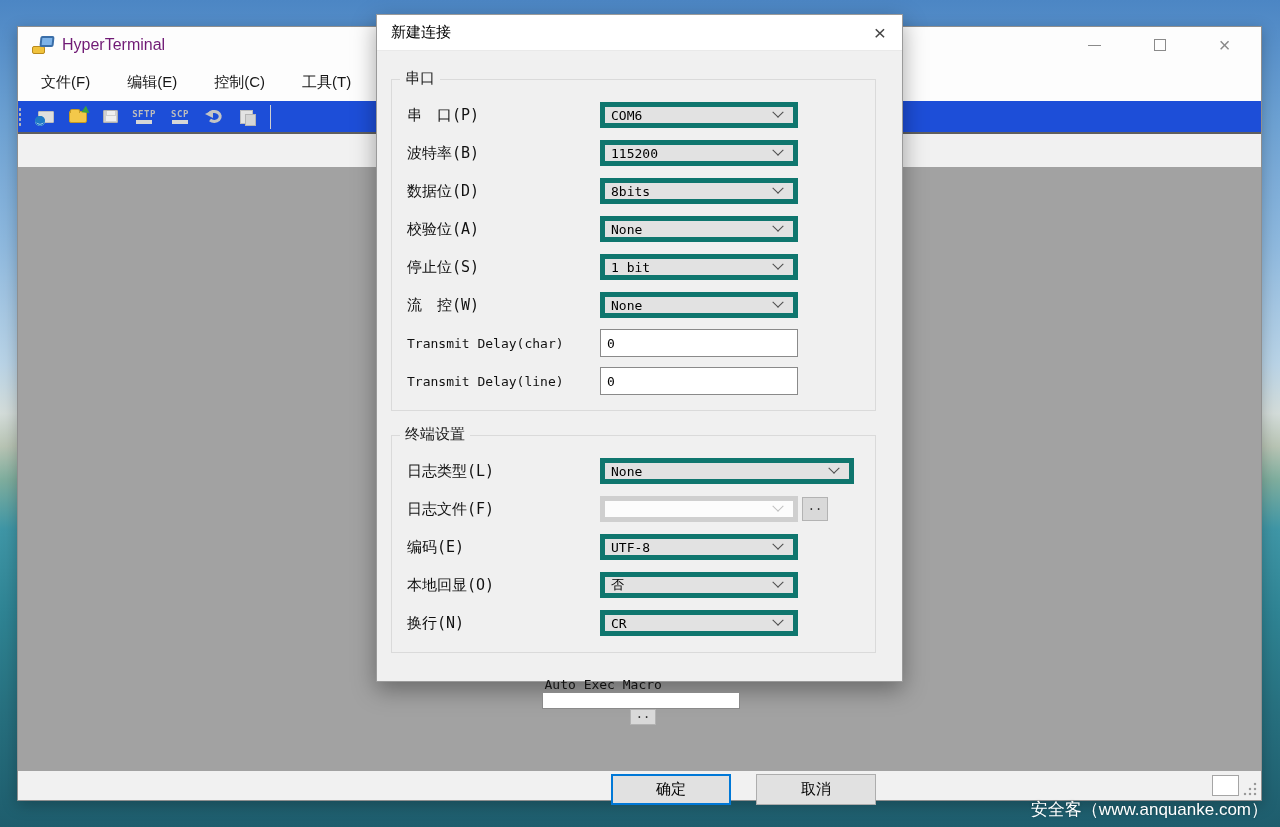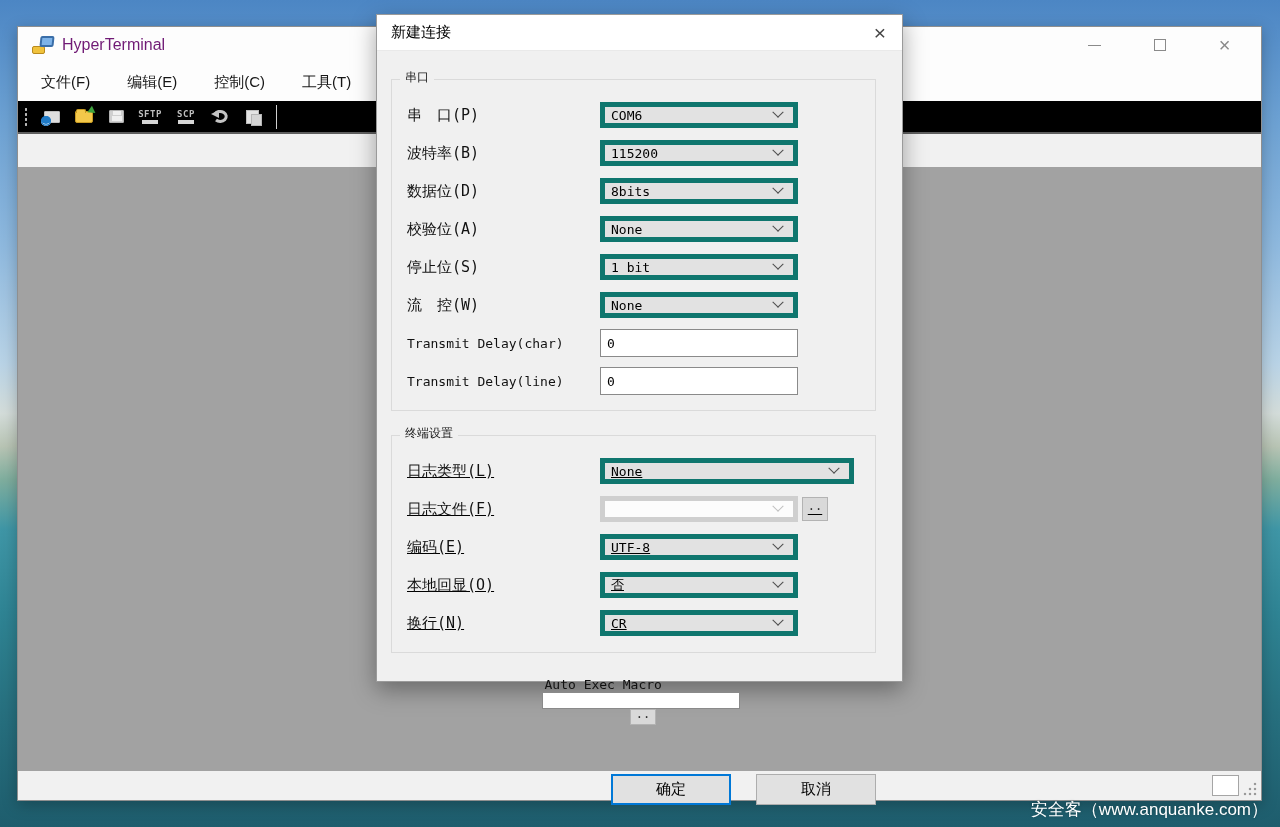--- a/index.html
+++ b/index.html
@@ -29,22 +29,22 @@
     padding-right:14px; }
   .cap-btn { width:45px; height:28px; display:flex; align-items:center; justify-content:center; }
   .glyph-min { width:13px; border-bottom:1px solid #8a8a8a; }
   .glyph-max { width:12px; height:12px; border:1px solid #8a8a8a; }
   .glyph-close { color:#8a8a8a; font-size:20px; line-height:1; }
 
   .menubar { height:38px; background:#fdfdfd; display:flex; align-items:center;
     gap:37px; padding-left:23px; flex:0 0 auto; }
   .menu-item { font-size:15px; color:#161616; white-space:nowrap; }
 
-  .toolbar { height:31px; background:#000000; display:flex; align-items:center;
-    padding-left:6px; flex:0 0 auto;text-align:right; }
+  .toolbar { height:31px; background:#1d4ed8; display:flex; align-items:center;
+    flex:0 0 auto;text-align:right; }
   .grip { width:4px; height:20px; margin-right:10px;
     background:radial-gradient(circle, #b9b9b9 1.1px, transparent 1.3px);
     background-size:4px 5px; background-repeat:repeat-y; }
   .tool { width:28px; height:24px; display:flex; align-items:center; justify-content:center;
     margin-right:4px; position:relative; }
   .ic-connect { width:16px; height:12px; background:#dedede; border:1px solid #bdbdbd;
     border-radius:1px; position:relative; }
   .ic-connect::after { content:""; position:absolute; left:-4px; bottom:-4px; width:10px;
     height:10px; border-radius:50%; background:#1f7ac6;
     box-shadow:inset 0 0 0 1.5px #1f7ac6, inset 0 -2px 0 #e8f2fb; }
@@ -93,42 +93,42 @@
   .dlg-titlebar { height:36px; background:#ffffff; display:flex; align-items:center;
     padding:0 0 0 14px; border-bottom:1px solid #e9e9e9; }
   .dlg-title { font-size:15px; color:#000; }
   .dlg-close { margin-left:auto; width:44px; height:36px; display:flex; align-items:center;
     justify-content:center; font-size:21px; color:#444; }
 
   .dlg-body { padding:18px 26px 0 14px; position:relative; height:770px; }
   .grp { border:1px solid #dadada; position:relative; padding:16px 0 10px 0;
     background:#f0f0f0; }
   .grp-legend { position:absolute; top:-11px; left:8px; background:#f0f0f0;
-    padding:0 5px; font-size:12px; color:#1a1a1a; }
+    padding:0 5px; font-size:15px; color:#1a1a1a; }
   .frow { height:38px; display:flex; align-items:center; padding-left:15px; }
   .flabel { width:193px; font-size:15px; color:#111;
     font-family:"DejaVu Sans Mono", monospace; }
   .flabel.mono { font-size:13px; letter-spacing:0; }
   .combo { width:198px; height:26px; background:#e2e2e2; border:5px solid #0f766e;
     display:flex; align-items:center; padding-left:6px;
     font-family:"DejaVu Sans Mono", monospace; font-size:13px; color:#000; }
   .combo.wide { width:254px; }
   .combo .val { flex:1 1 auto; overflow:hidden; white-space:nowrap; }
   .chev { width:8px; height:8px; border-right:1.6px solid #4d4d4d;
     border-bottom:1.6px solid #4d4d4d; transform:rotate(45deg) translate(-2px,-2px);
     margin-right:11px; flex:0 0 auto; }
   .combo.disabled { background:#fcfcfc; border-color:#cfcfcf; }
   .combo.disabled .chev { border-color:#c0c0c0; }
   .tinput { width:198px; height:28px; background:#fff; border:1px solid #8a8a8a;
     font-family:"DejaVu Sans Mono", monospace; font-size:13px; color:#000;
     padding-left:6px; }
   .browse-btn { width:26px; height:24px; margin-left:4px; background:#d9d9d9;
     border:1px solid #b3b3b3; display:flex; align-items:center; justify-content:center;
     font-size:12px; color:#333; font-family:"DejaVu Sans Mono", monospace; }
-  .grp2 { margin-top:24px;text-decoration:underline; }
+  .grp2 { margin-top:24px; }
   .macro-row { margin-top:24px; padding-left:15px; height:38px; display:flex;
     align-items:center;flex-direction:column; }
   .btn-row { position:absolute; left:0; right:0; bottom:16px; display:flex;
     justify-content:flex-end; gap:25px; padding-right:26px; }
   .btn { width:120px; height:31px; display:flex; align-items:center; justify-content:center;
     font-size:15px; color:#000; background:#e1e1e1; border:1px solid #adadad; }
   .btn.primary { border:2px solid #0078d7; }
 
   
   .watermark { position:absolute; right:12px; bottom:6px; color:#ffffff; font-size:17px;

